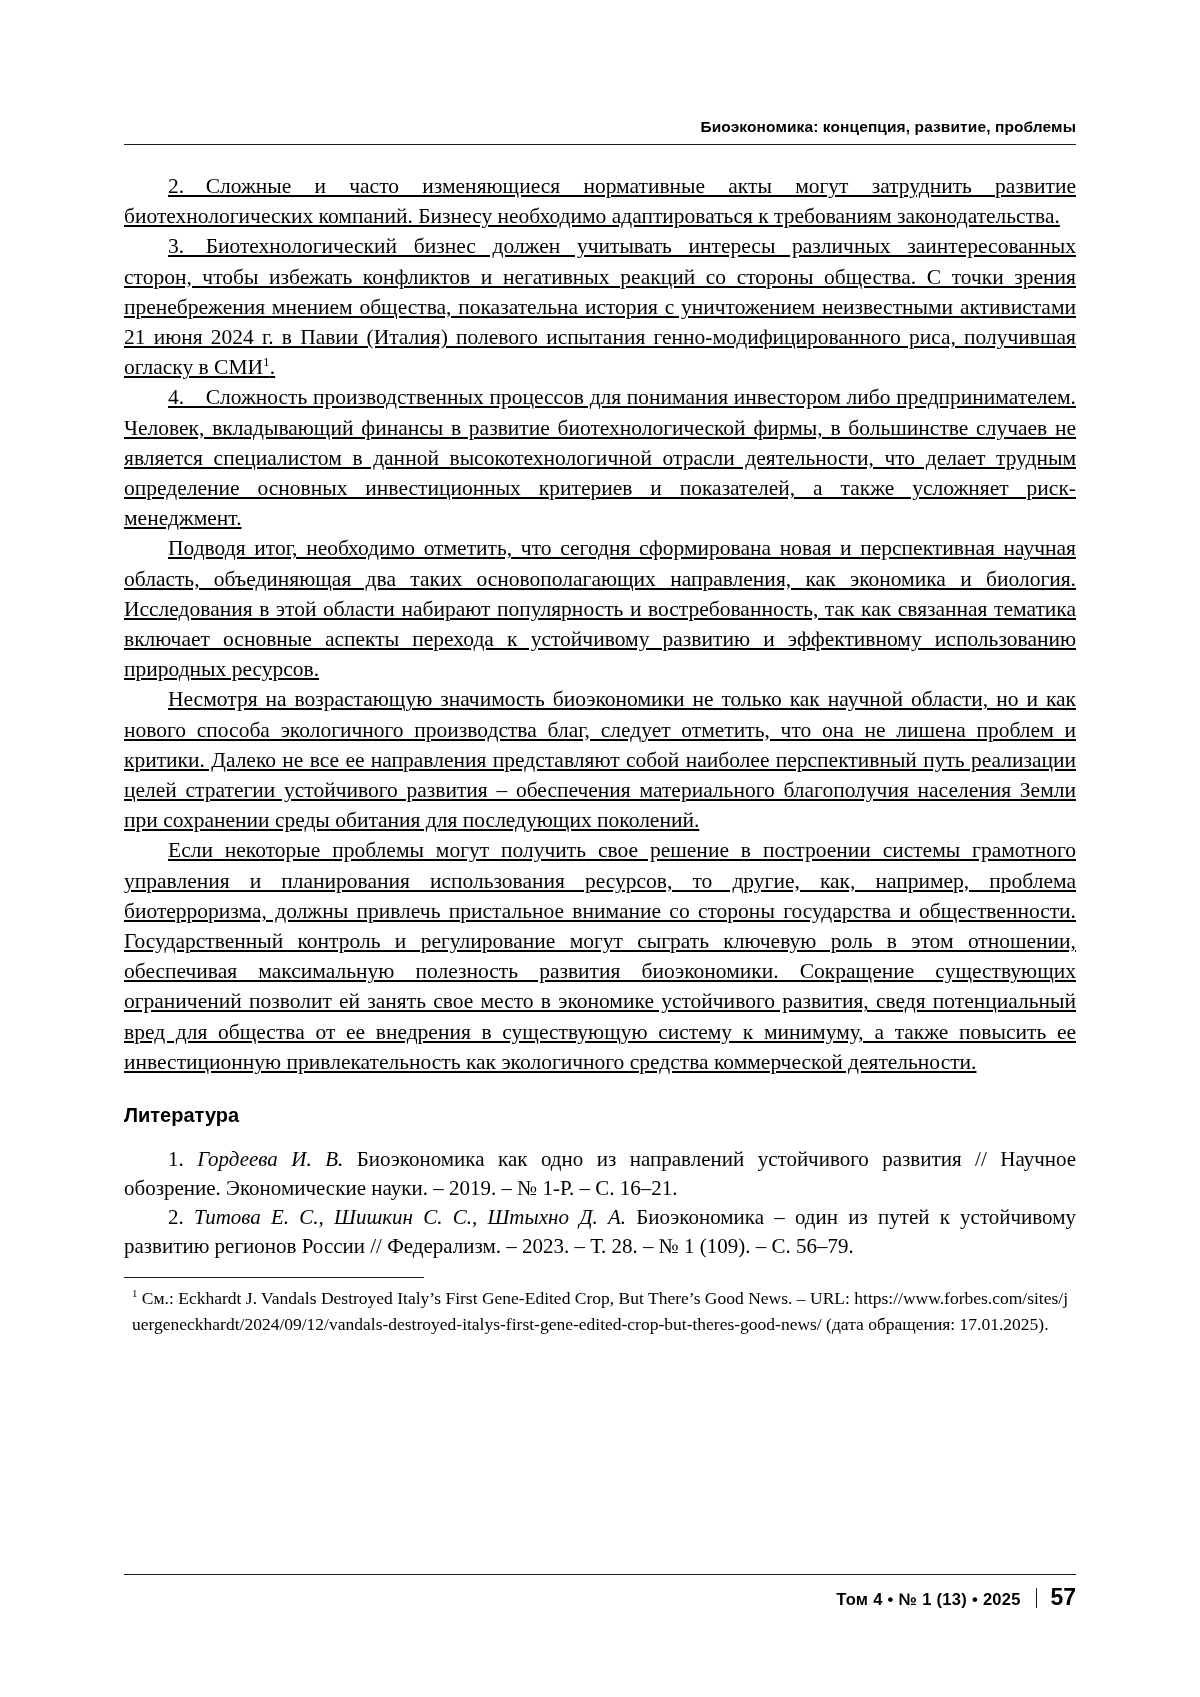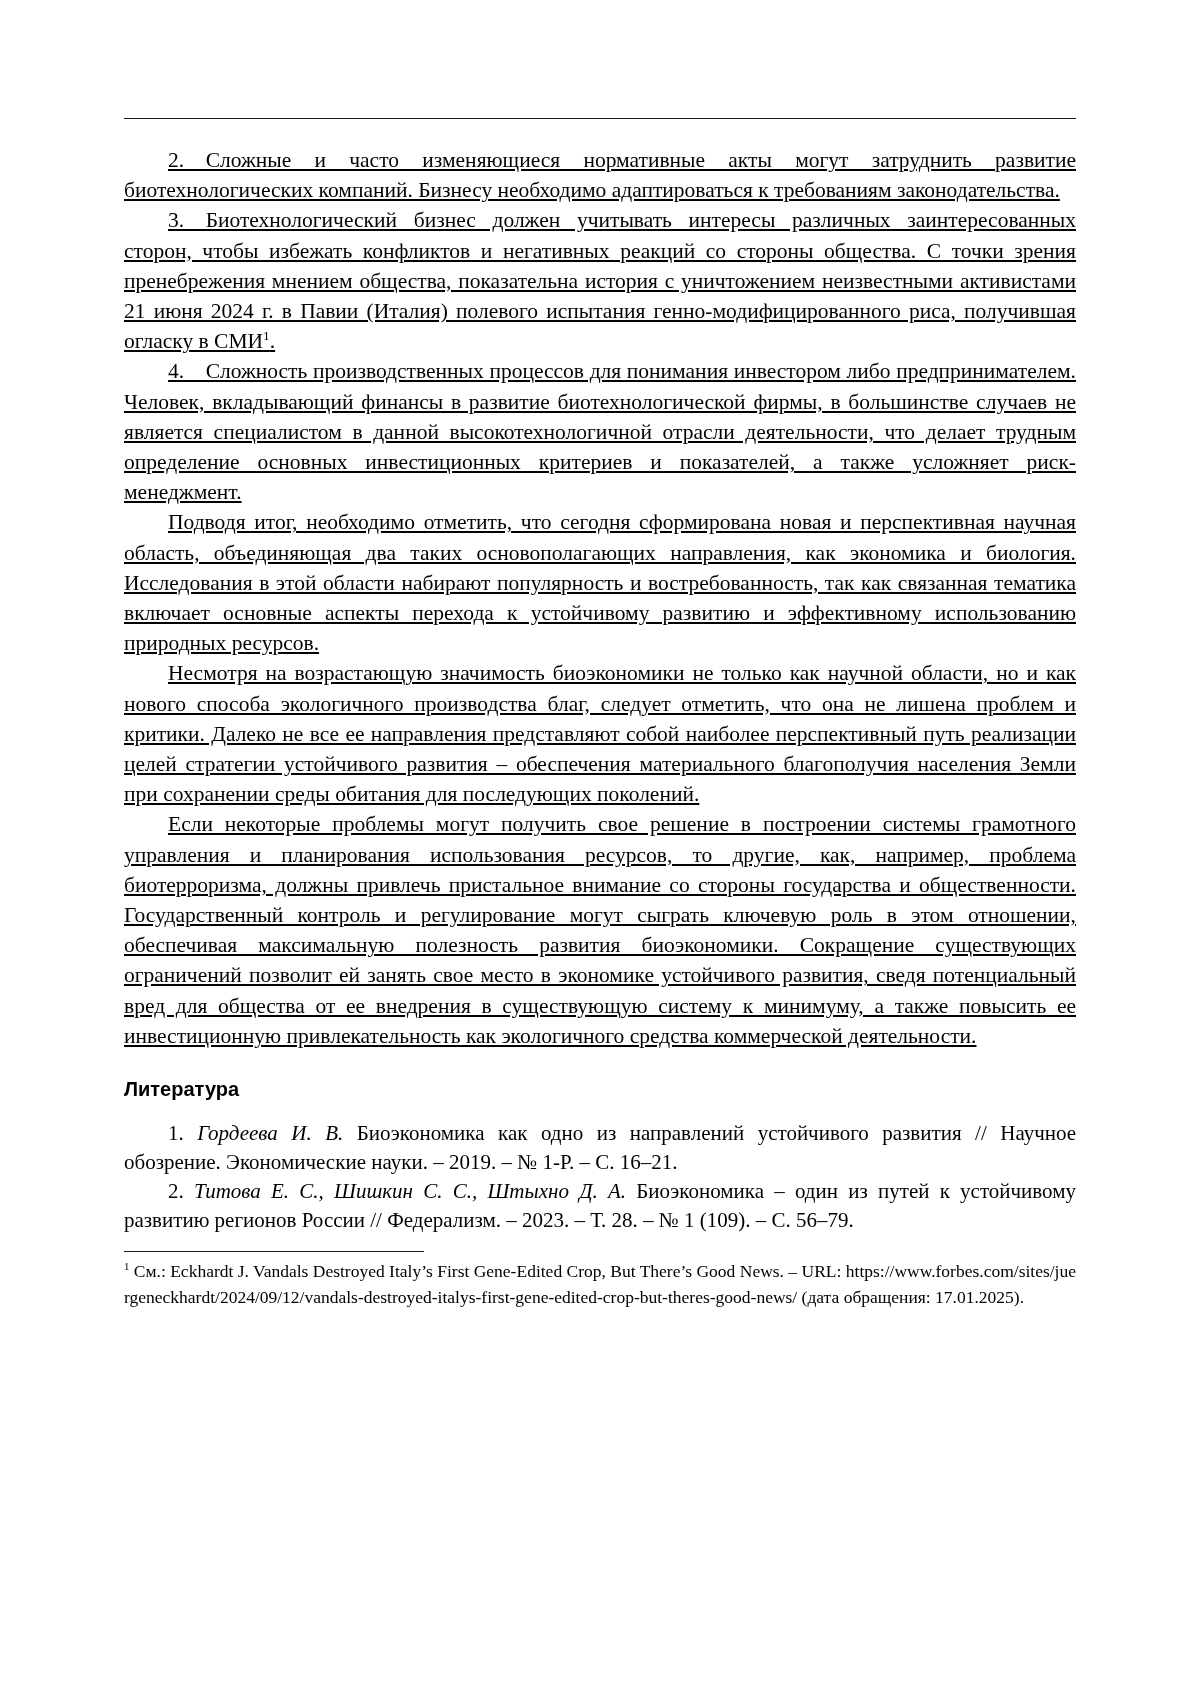--- a/index.html
+++ b/index.html
@@ -95,21 +95,21 @@
     width: 300px;
     border-bottom: 1px solid #1a1a1a;
   }
   .footnote {
     margin-top: 7px;
     font-size: 17.5px;
     line-height: 25.5px;
     text-align: justify;
   }
   .footnote p {
-    margin: 0;
+    margin: 8px;
   }
   .footnote .url {
     word-break: break-all;
   }
   
   .footer {
     position: absolute;
     left: 124px;
     right: 124px;
     bottom: 86px;
@@ -143,20 +143,21 @@
     font-weight: bold;
   }
 </style>
 </head>
 <body>
 
 <div class="page">
 
   <div class="content">
 
+    <div class="runhead">Биоэкономика: концепция, развитие, проблемы</div>
     <div class="rule"></div>
 
     <div class="body-text">
 
       <p>2. Сложные и часто изменяющиеся нормативные акты могут затруднить развитие биотехнологических компаний. Бизнесу необходимо адаптироваться к требованиям законодательства.</p>
 
       <p><span>3. Биотехнологический бизнес должен учитывать интересы различных заинтересованных сторон, чтобы избежать конфликтов и негативных реакций со стороны общества. С точки зрения пренебрежения мнением общества, показательна история с уничтожением неизвестными активистами 21 июня 2024 г. в Павии (Италия) полевого испытания генно-модифицированного риса, получившая огласку в СМИ</span><sup>1</sup><span>.</span></p>
 
       <p>4. Сложность производственных процессов для понимания инвестором либо предпринимателем. Человек, вкладывающий финансы в развитие биотехнологической фирмы, в большинстве случаев не является специалистом в данной высокотехнологичной отрасли деятельности, что делает трудным определение основных инвестиционных критериев и показателей, а также усложняет риск-менеджмент.</p>
 
@@ -175,14 +176,22 @@
     </div>
 
     <div class="footnote-sep"></div>
 
     <div class="footnote">
       <p><sup>1</sup> <span>См.: Eckhardt J. Vandals Destroyed Italy’s First Gene-Edited Crop, But There’s Good News. – URL:</span> <span class="url">https://www.forbes.com/sites/juergeneckhardt/2024/09/12/vandals-destroyed-italys-first-gene-edited-crop-but-theres-good-news/</span> <span>(дата обращения: 17.01.2025).</span></p>
     </div>
 
   </div>
 
+  <div class="footer">
+    <div class="rule"></div>
+    <div class="footer-row">
+      <span class="footer-issue">Том 4 •  № 1 (13) • 2025</span>
+      <span class="footer-divider"></span>
+      <span class="footer-page">57</span>
+    </div>
+  </div>
 
 </div>
 
 </body></html>

